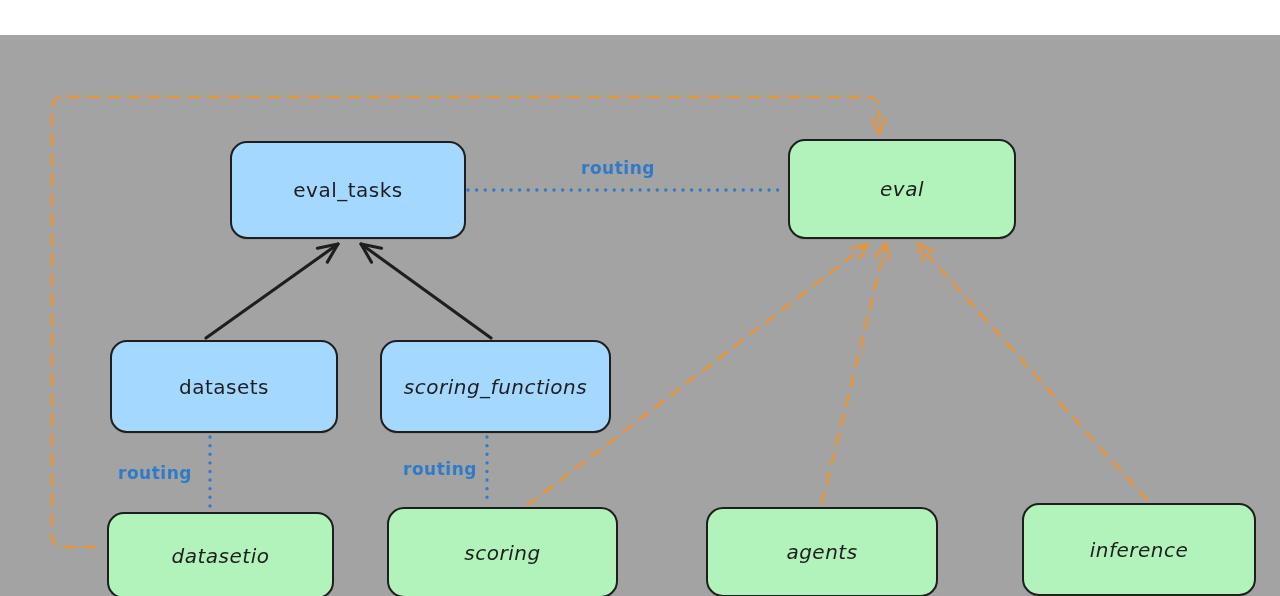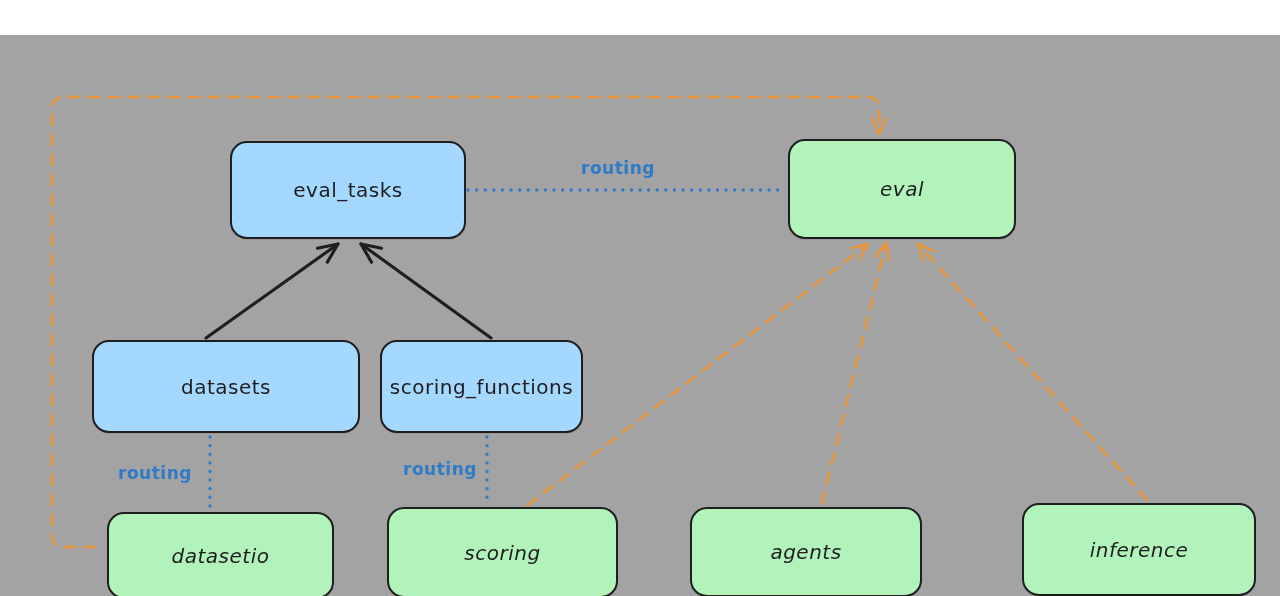--- a/index.html
+++ b/index.html
@@ -85,32 +85,32 @@
         <path d="M933.5154968264676 215.94761529072207 L918 209 L923.1825234296854 225.1907828995624" fill="none" stroke="#e8963c" stroke-width="2.6" stroke-linecap="round" stroke-linejoin="round"></path>
       </g>
     </svg>
   <div id="nodes">
       <div class="node blue" style="left: 230px; top: 106px; width: 236px; height: 98px; justify-content: center;">
         <span>eval_tasks</span>
       </div>
       <div class="node green" style="left: 788px; top: 104px; width: 228px; height: 100px;">
         <span>eval</span>
       </div>
-      <div class="node blue" style="left: 92px; top: 305px; width: 268px; height: 93px;">
+      <div class="node blue" style="left: 110px; top: 305px; width: 228px; height: 93px;">
         <span>datasets</span>
       </div>
-      <div class="node blue" style="left: 380px; top: 305px; width: 203px; height: 93px;">
+      <div class="node blue" style="left: 380px; top: 305px; width: 231px; height: 93px; font-style: italic;">
         <span>scoring_functions</span>
       </div>
       <div class="node green" style="left: 107px; top: 477px; width: 227px; height: 87px;">
         <span>datasetio</span>
       </div>
       <div class="node green" style="left: 387px; top: 472px; width: 231px; height: 91px; align-items: center;">
         <span>scoring</span>
       </div>
-      <div class="node green" style="left: 690px; top: 472px; width: 232px; height: 90px;">
+      <div class="node green" style="left: 706px; top: 472px; width: 232px; height: 90px;">
         <span>agents</span>
       </div>
       <div class="node green" style="left: 1022px; top: 468px; width: 234px; height: 93px;">
         <span>inference</span>
       </div>
     </div>
 </div>
 
 </body></html>

